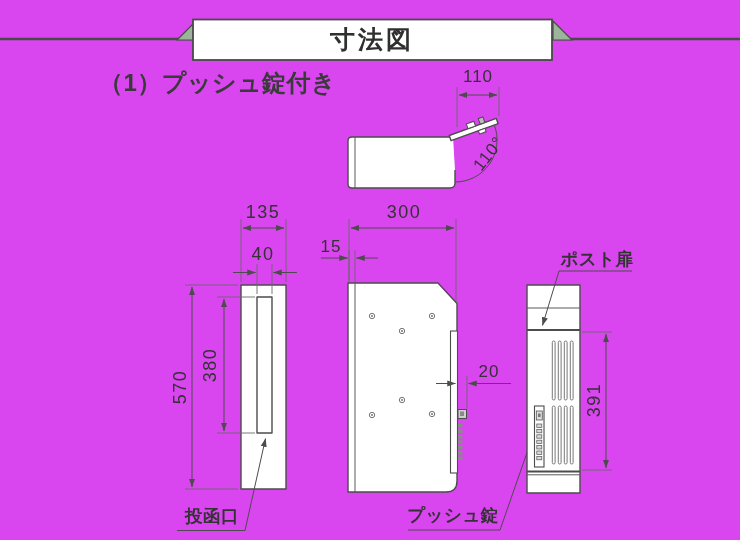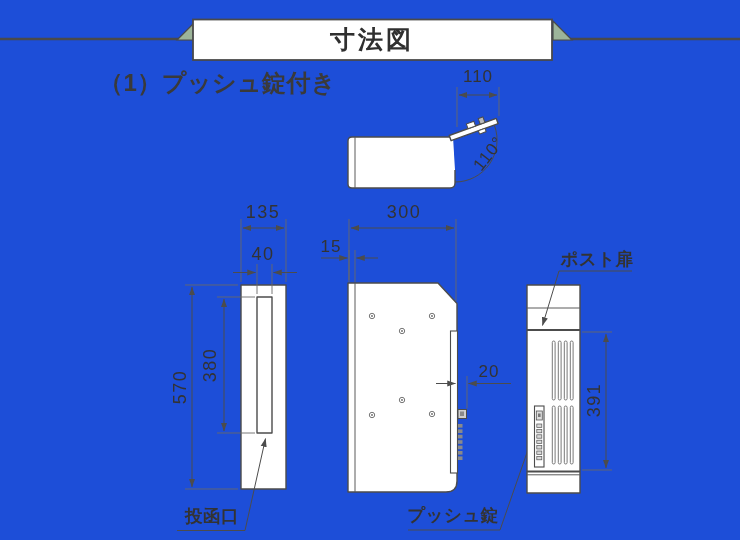--- a/index.html
+++ b/index.html
@@ -1,17 +1,17 @@
 <!DOCTYPE html>
 <html><head>
 <meta charset="utf-8">
 <style>
   html,body{margin:0;padding:0;background:#e8e8e8;}
   .stage{
-    width:740px;height:540px;background:#1d4ed8;position:relative;overflow:hidden;
+    width:740px;height:540px;background:#d946ef;position:relative;overflow:hidden;
     font-family:"Liberation Sans","DejaVu Sans",sans-serif;
   }
   svg{display:block}
   .outline{fill:#ffffff;stroke:#4c4c4c;stroke-width:1.4;stroke-linejoin:round;}
   .thin{fill:none;stroke:#5a5a5a;stroke-width:1;}
   .dimline{fill:none;stroke:#4c4c4c;stroke-width:1;}
   .ext{fill:none;stroke:#6a6a6a;stroke-width:0.9;}
   .dim-num{font-size:17px;fill:#333;letter-spacing:1px;font-weight:400;}
   .dim-num-big{font-size:18px;fill:#333;letter-spacing:1.5px;font-weight:400;}
   .jp-label{font-size:17.5px;fill:#333;font-weight:600;letter-spacing:0.5px;}

